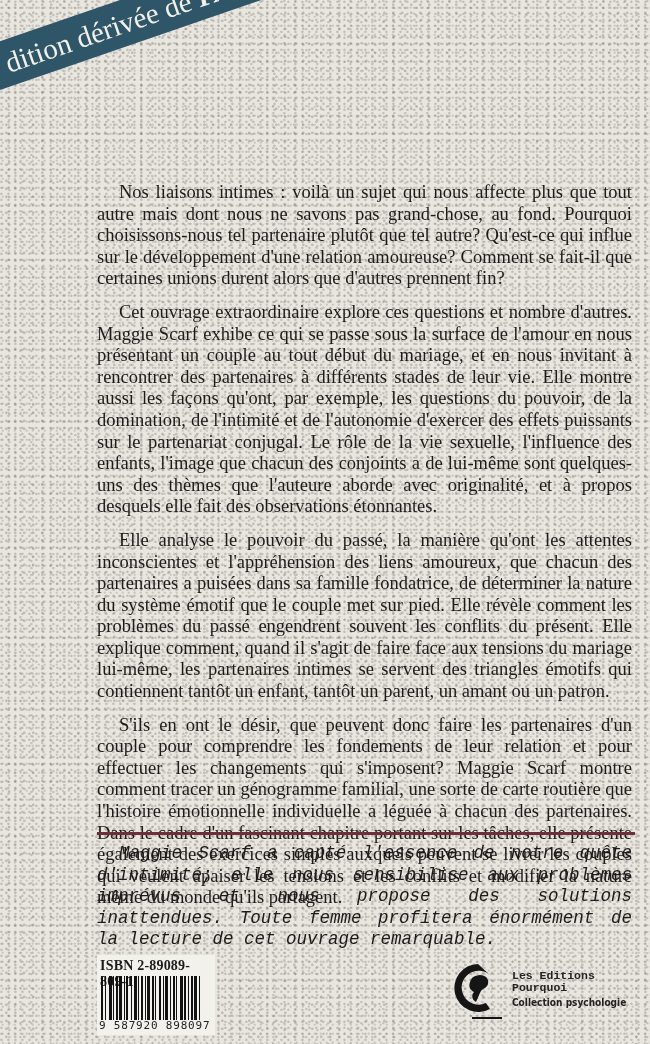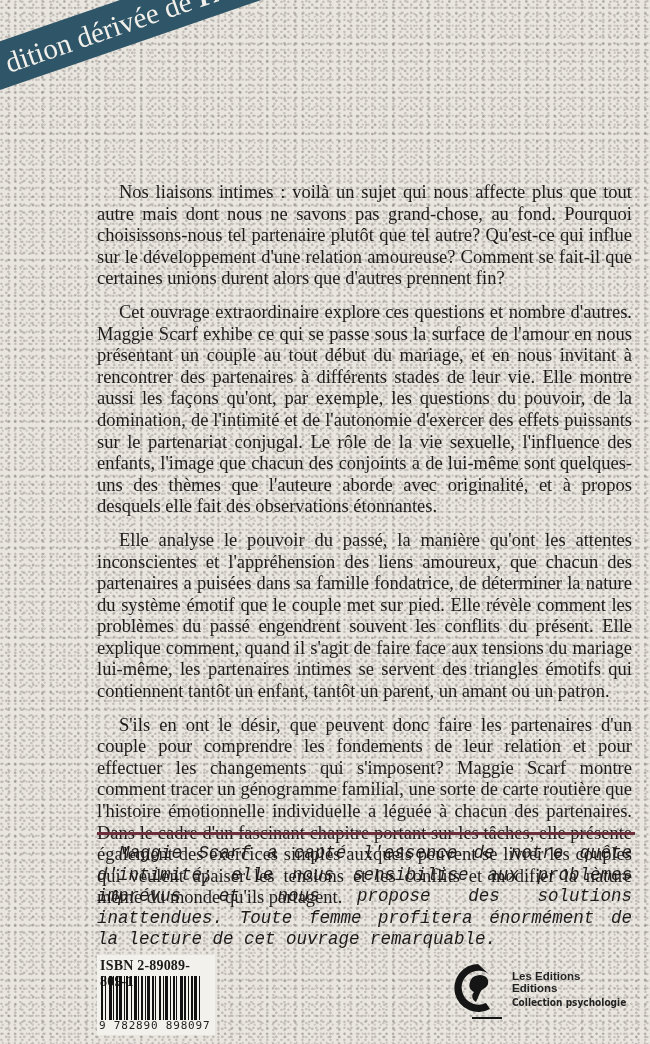--- a/index.html
+++ b/index.html
@@ -64,21 +64,21 @@
       position: absolute; left: 2px; top: 64px; width: 114px;
       font-family: "DejaVu Sans Mono", monospace; font-size: 11px; letter-spacing: 0.8px;
       color: #222;
     }
     .publisher {
       position: absolute; left: 450px; top: 960px; width: 200px; height: 75px;
     }
     .logo { position: absolute; left: 0; top: 0; width: 56px; height: 62px; }
     .pub-name {
       position: absolute; left: 62px; top: 10px;
-      font-family: Liberation Sans, sans-serif; font-weight: bold;
+      font-family: Liberation Mono, monospace; font-weight: bold;
       font-size: 11.5px; line-height: 12px; color: #222;
     }
     .pub-coll {
       position: absolute; left: 62px; top: 36px;
       font-family: "DejaVu Sans", sans-serif; font-weight: bold;
       font-size: 11px; color: #222; transform: scaleX(0.82); transform-origin: 0 0;
       white-space: nowrap;
     }
   </style>
 </head>
@@ -129,27 +129,27 @@
       <span style="width:1px;margin-right:2px"></span>
     <span style="width:2px;margin-right:1px"></span>
       <span style="width:1px;margin-right:3px"></span>
     <span style="width:3px;margin-right:1px"></span>
       <span style="width:2px;margin-right:2px"></span>
     <span style="width:1px;margin-right:2px"></span>
       <span style="width:2px;margin-right:1px"></span>
     <span style="width:3px;margin-right:2px"></span>
       <span style="width:1px;margin-right:0"></span>
   </div>
-  <div class="barnum">9 782890 898097</div>
+  <div class="barnum">9 587920 898097</div>
 </div>
 
 <div class="publisher">
   <svg class="logo" viewBox="0 0 56 62">
     <path d="M28 4 A24 24 0 1 0 40 49 L36 43 A17 17 0 1 1 41 16 Z" fill="#151515"></path>
     <path d="M22 18 C30 12 40 16 38 24 C37 28 33 28 31 31 C29 34 28 38 26 42 C22 40 21 35 24 32 C20 30 17 26 22 18 Z" fill="#151515"></path>
     <rect x="22" y="57" width="30" height="2" fill="#151515"></rect>
   </svg>
   <div class="pub-name">
     <div>Les Editions</div>
-    <div>Editions</div>
+    <div>Pourquoi</div>
   </div>
   <div class="pub-coll">Collection psychologie</div>
 </div>
 
 </body></html>

